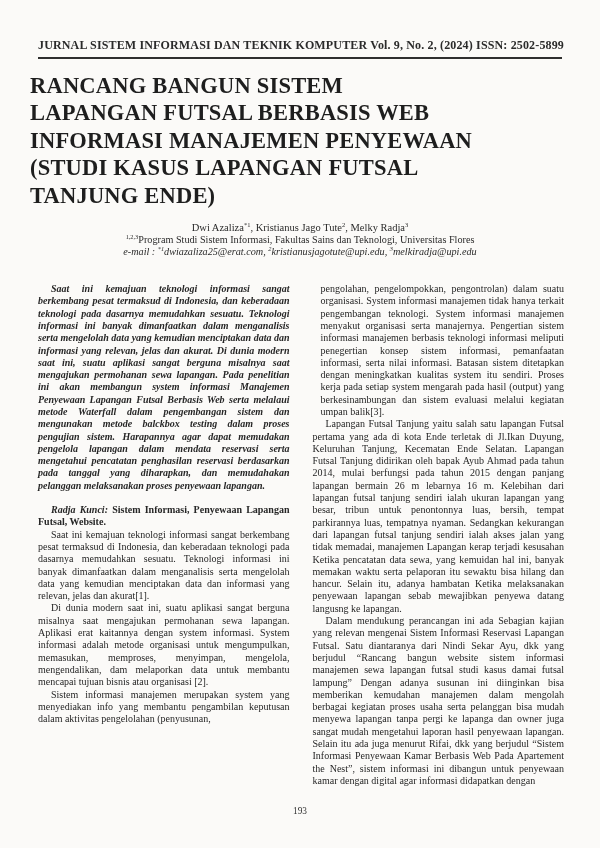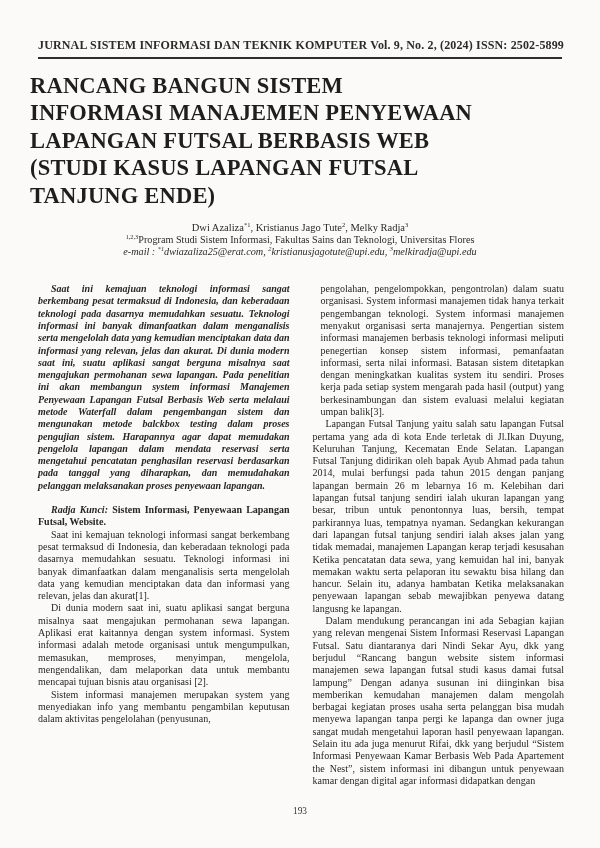--- a/index.html
+++ b/index.html
@@ -113,22 +113,22 @@
 
 <div class="page">
 
   <div class="journal-header">
     <div class="journal-header-text">JURNAL SISTEM INFORMASI DAN TEKNIK KOMPUTER  Vol. 9, No. 2, (2024) ISSN: 2502-5899</div>
     <div class="header-rule"></div>
   </div>
 
   <div class="paper-title">
     <div>RANCANG BANGUN SISTEM</div>
+    <div>LAPANGAN FUTSAL BERBASIS WEB</div>
     <div>INFORMASI MANAJEMEN PENYEWAAN</div>
-    <div>LAPANGAN FUTSAL BERBASIS WEB</div>
     <div>(STUDI KASUS LAPANGAN FUTSAL</div>
     <div>TANJUNG ENDE)</div>
   </div>
 
   <div class="authors-line"><span>Dwi Azaliza</span><sup class="s">*1</sup><span>, </span><span>Kristianus Jago Tute</span><sup class="s">2</sup><span>, </span><span>Melky Radja</span><sup class="s">3</sup></div>
 
   <div class="affiliation-line"><sup class="s">1,2,3</sup><span>Program Studi Sistem Informasi, Fakultas Sains dan Teknologi, Universitas Flores</span></div>
 
   <div class="email-line"><span>e-mail : </span><sup class="s">*1</sup><span>dwiazaliza25@erat.com, </span><sup class="s">2</sup><span>kristianusjagotute@upi.edu, </span><sup class="s">3</sup><span>melkiradja@upi.edu</span></div>
 

